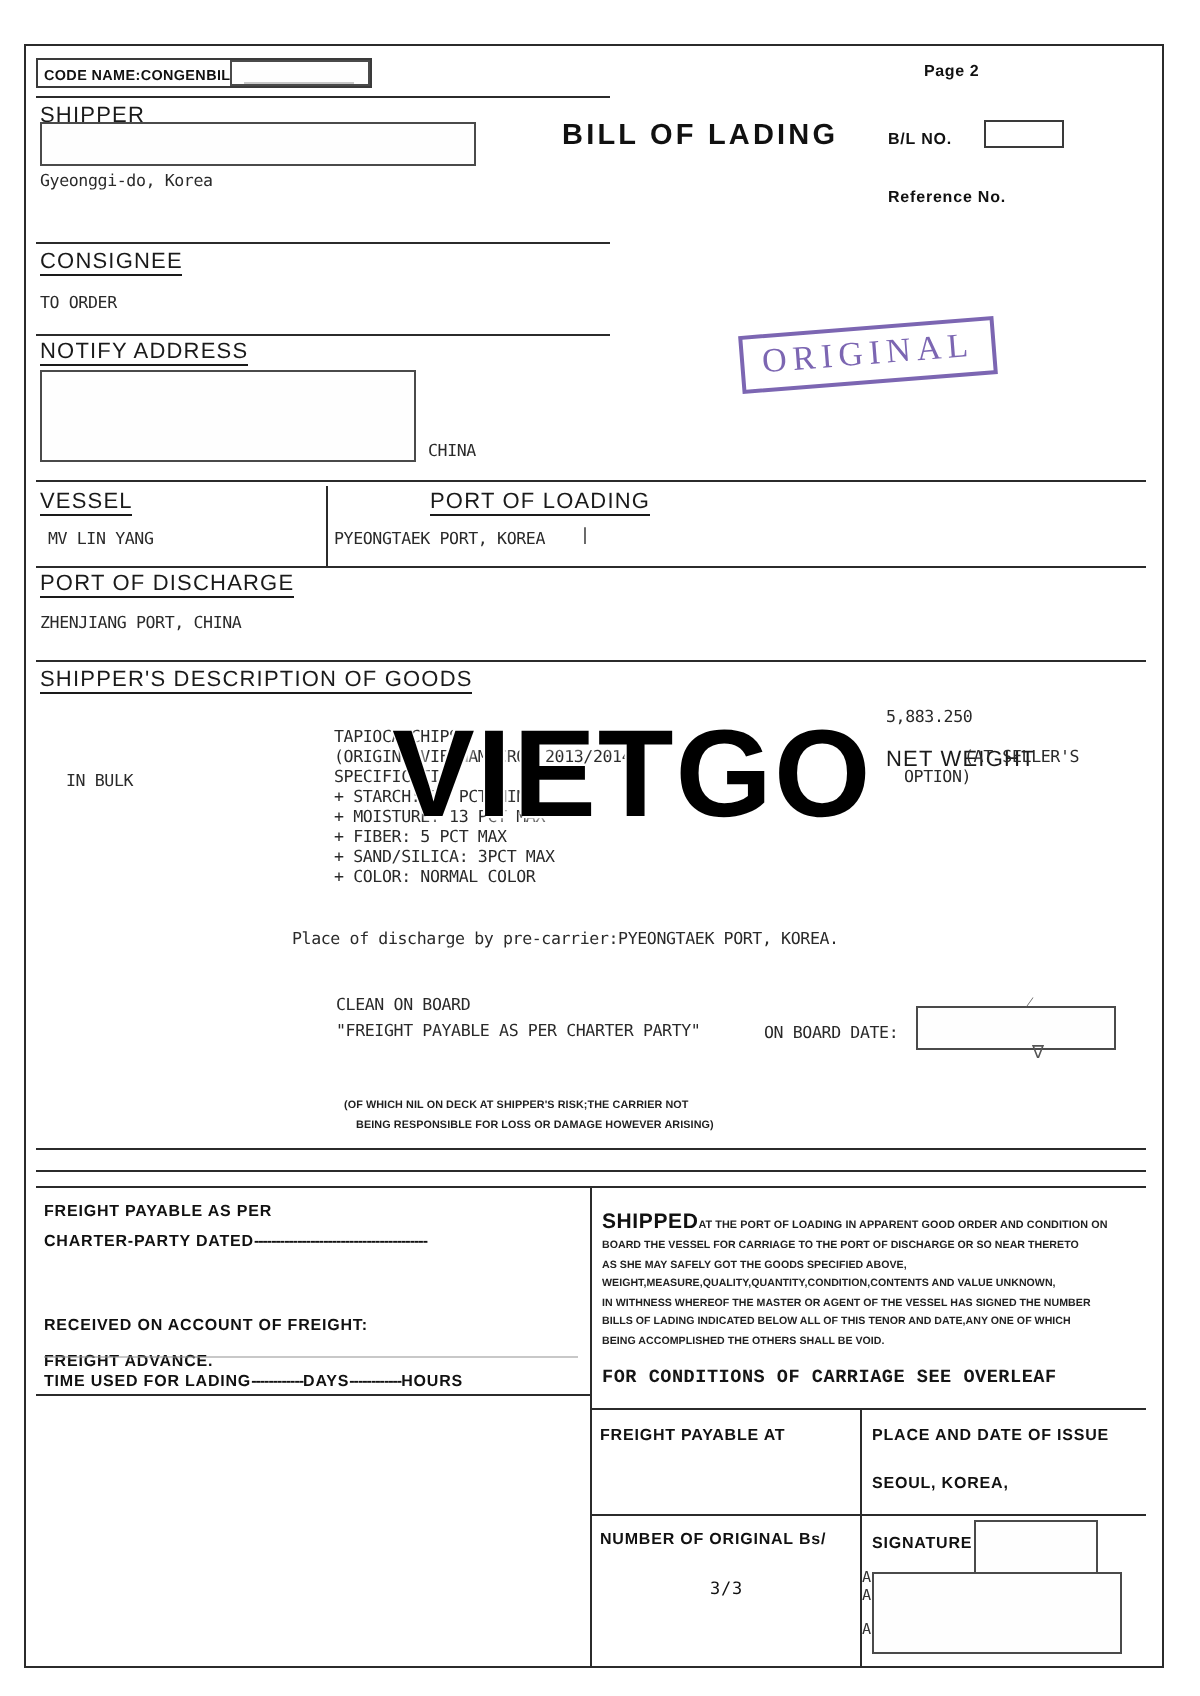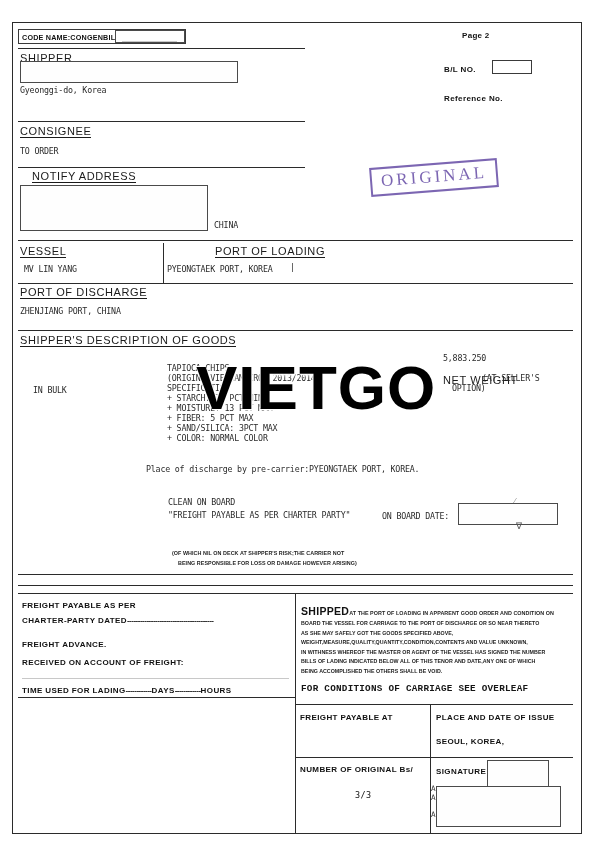--- a/index.html
+++ b/index.html
@@ -97,29 +97,30 @@
 
   <div class="abs" id="page-num" style="left:462px;top:31px;">Page 2</div>
 
   <div class="rule" style="left:18px;top:48px;width:287px;"></div>
 
   <div class="abs hdr ul" style="left:20px;top:52px;">SHIPPER</div>
   <div class="redact" style="left:20px;top:61px;width:218px;height:22px;"></div>
   <div class="abs mono" style="left:20px;top:85px;">Gyeonggi-do, Korea</div>
   <div class="rule" style="left:18px;top:121px;width:287px;"></div>
 
+  <div class="abs" id="bol-title" style="left:281px;top:60px;">BILL OF LADING</div>
   <div class="abs lbl-s" style="left:444px;top:65px;">B/L NO.</div>
   <div class="box" style="left:492px;top:60px;width:40px;height:14px;"></div>
   <div class="abs lbl-s" style="left:444px;top:94px;">Reference No.</div>
 
   <div class="abs hdr ul" style="left:20px;top:125px;">CONSIGNEE</div>
   <div class="abs mono" style="left:20px;top:146px;">TO ORDER</div>
   <div class="rule" style="left:18px;top:167px;width:287px;"></div>
 
-  <div class="abs hdr ul" style="left:32px;top:170px;">NOTIFY ADDRESS</div>
+  <div class="abs hdr ul" style="left:20px;top:170px;">NOTIFY ADDRESS</div>
   <div class="redact" style="left:20px;top:185px;width:188px;height:46px;"></div>
   <div class="abs mono" style="left:214px;top:220px;">CHINA</div>
   <div class="rule" style="left:18px;top:240px;width:555px;"></div>
 
   <div id="stamp">ORIGINAL</div>
 
   <div class="abs hdr ul" style="left:20px;top:245px;">VESSEL</div>
   <div class="abs mono" style="left:24px;top:264px;">MV LIN YANG</div>
 
   <div class="vrule" style="left:163px;top:243px;height:40px;"></div>
@@ -170,21 +171,21 @@
   <div class="abs tiny" style="left:178px;top:560px;">BEING RESPONSIBLE FOR LOSS OR DAMAGE HOWEVER ARISING)</div>
 
   <div class="rule" style="left:18px;top:574px;width:555px;"></div>
   <div class="rule" style="left:18px;top:585px;width:555px;"></div>
   <div class="rule" style="left:18px;top:593px;width:555px;"></div>
 
   <div class="abs lbl-s" style="left:22px;top:601px;">FREIGHT PAYABLE AS PER</div>
   <div class="abs lbl-s" style="left:22px;top:616px;">
     <span>CHARTER-PARTY DATED</span><span class="dotline">----------------------------------------</span>
   </div>
-  <div class="abs lbl-s" style="left:22px;top:640px;text-align:right;">FREIGHT ADVANCE.</div>
+  <div class="abs lbl-s" style="left:22px;top:676px;text-align:right;">FREIGHT ADVANCE.</div>
   <div class="abs lbl-s" style="left:22px;top:658px;">RECEIVED ON ACCOUNT OF FREIGHT:</div>
   <div class="faintline" style="left:22px;top:678px;width:267px;"></div>
   <div class="abs lbl-s" style="left:22px;top:686px;">
     <span>TIME USED FOR LADING</span><span class="dotline">------------</span><span>DAYS</span><span class="dotline">------------</span><span>HOURS</span>
   </div>
   <div class="rule" style="left:18px;top:697px;width:277px;"></div>
 
   <div class="vrule" style="left:295px;top:593px;height:241px;"></div>
 
   <div class="abs" style="left:301px;top:604px;">

